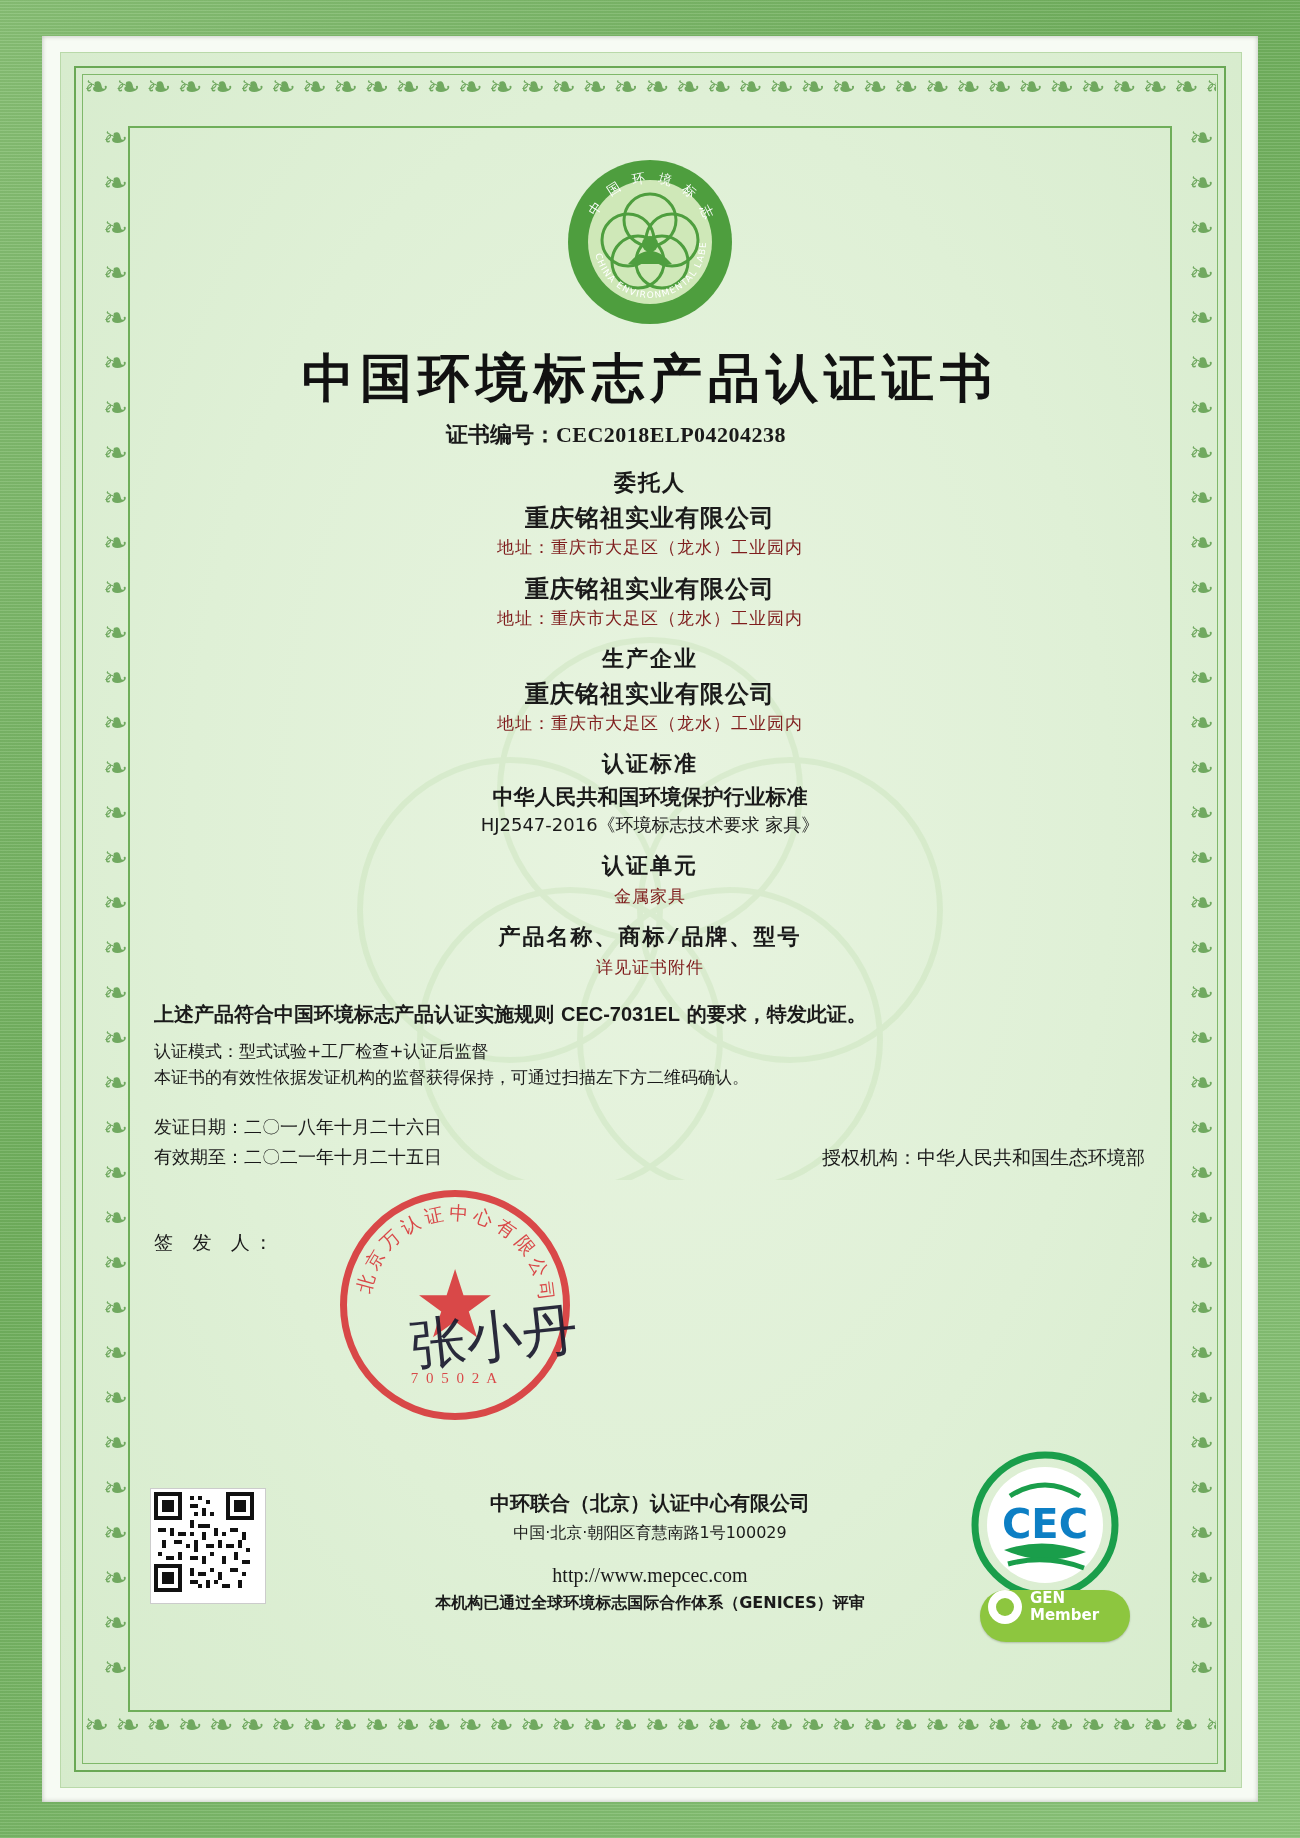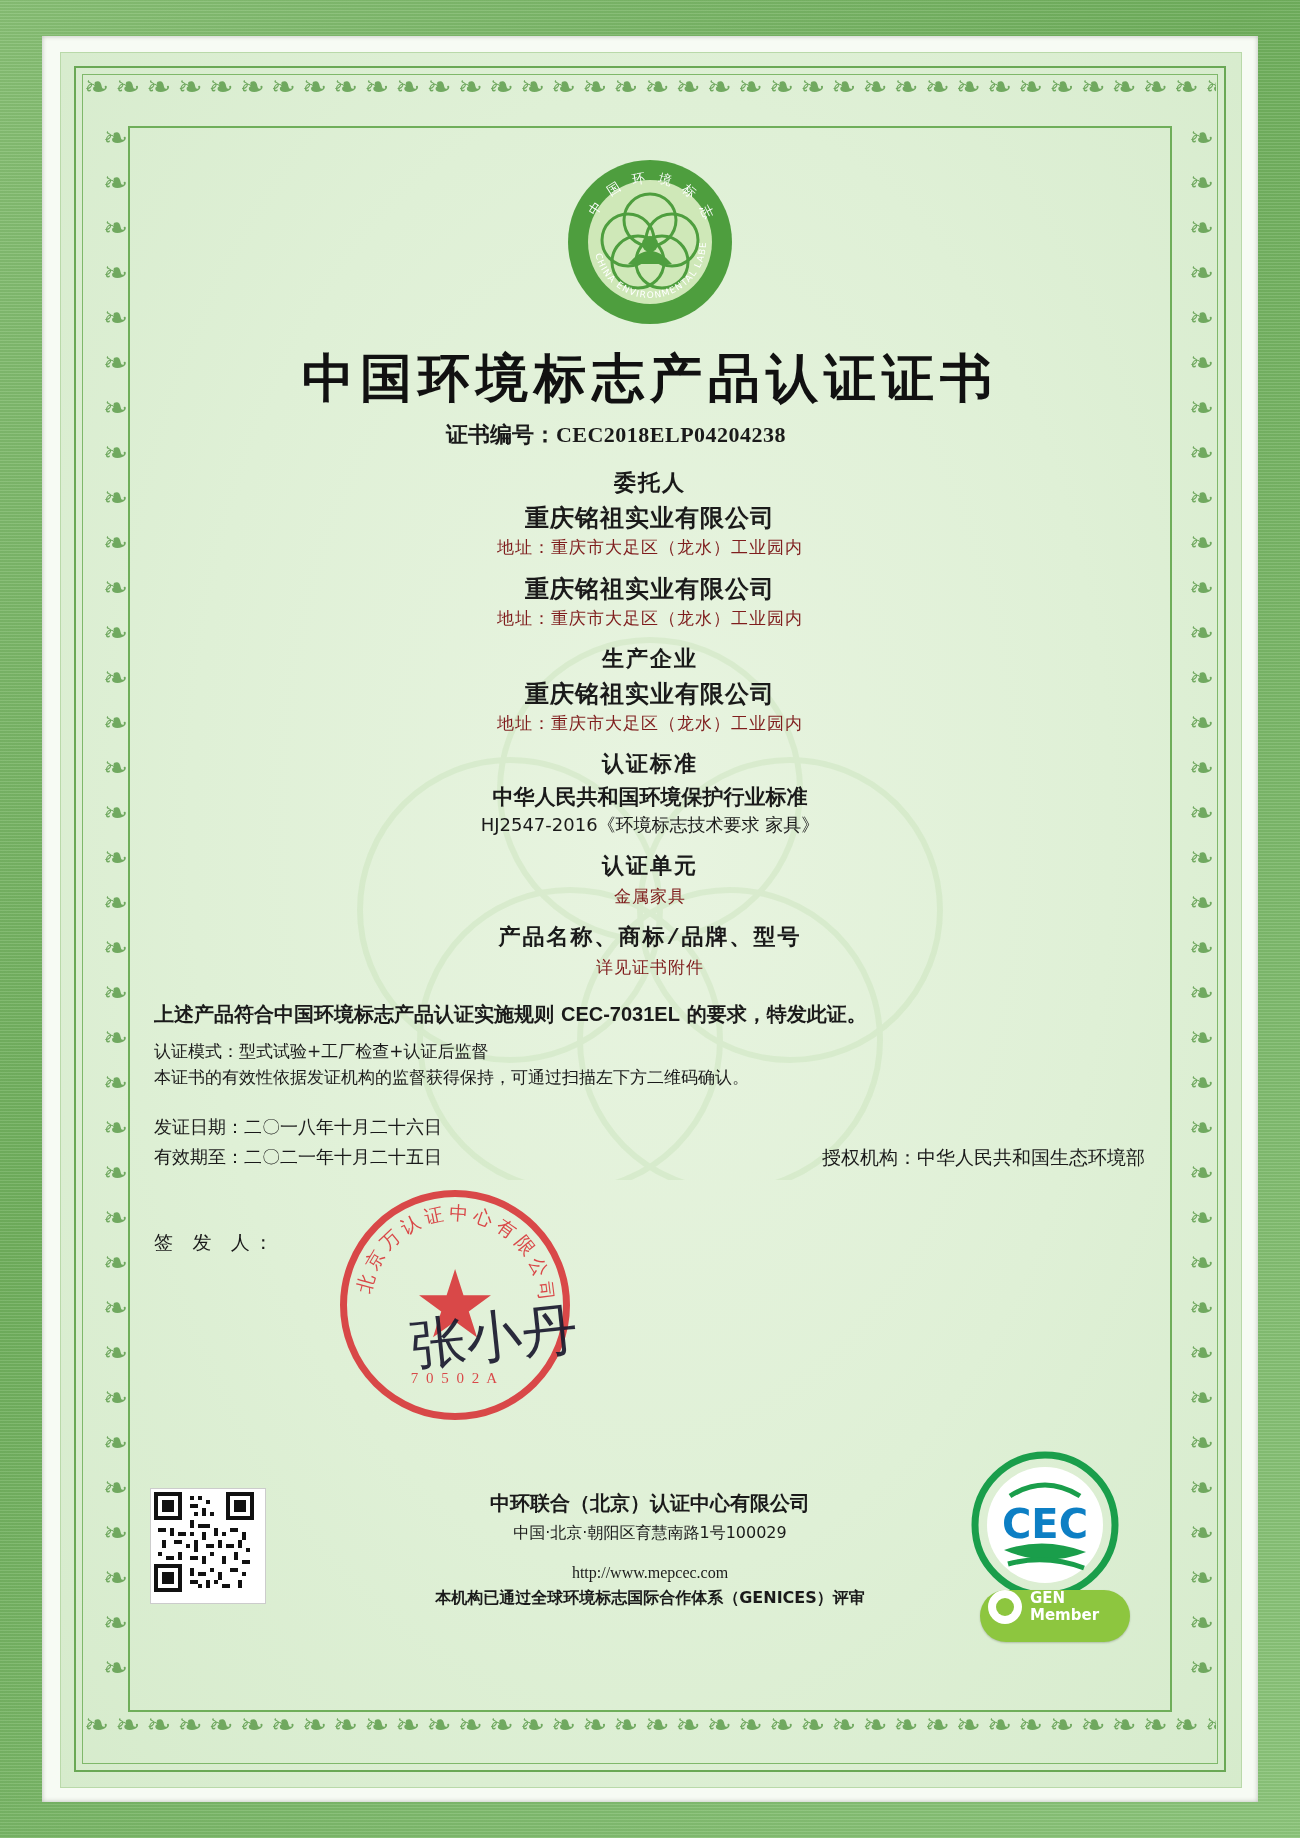--- a/index.html
+++ b/index.html
@@ -161,21 +161,21 @@
     opacity:.92;
     white-space:nowrap;
   }
   
   .footer{
     position:absolute;left:0;top:1350px;width:1020px;text-align:center;
     font-family:"DejaVu Sans",sans-serif;
   }
   .footer .f1{font-size:20px;font-weight:bold;margin-bottom:6px;}
   .footer .f2{font-size:16px;margin-bottom:20px;}
-  .footer .f3{font-size:16px;font-family:"Liberation Serif",serif;margin-bottom:6px;}
+  .footer .f3{font-size:20px;font-family:"Liberation Serif",serif;margin-bottom:6px;}
   .footer .f4{font-size:16px;font-weight:bold;}
   .qr{
     position:absolute;left:10px;top:1348px;width:108px;height:108px;
     background:#fff;padding:3px;border:1px solid #ccc;
   }
   .qr svg{display:block;}
   .cec-logo{
     position:absolute;left:830px;top:1310px;width:150px;height:150px;
   }
   .gen-badge{

